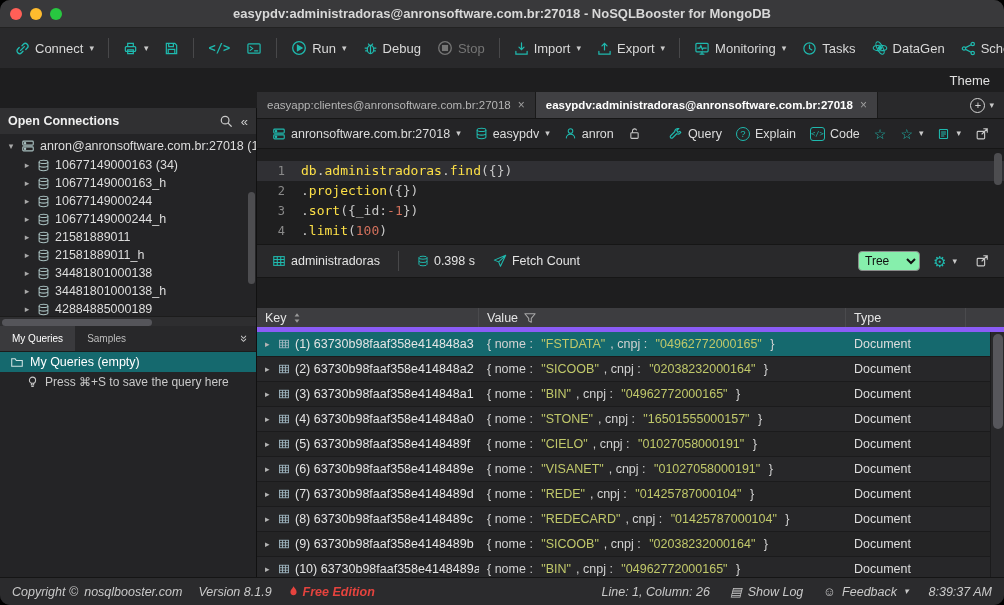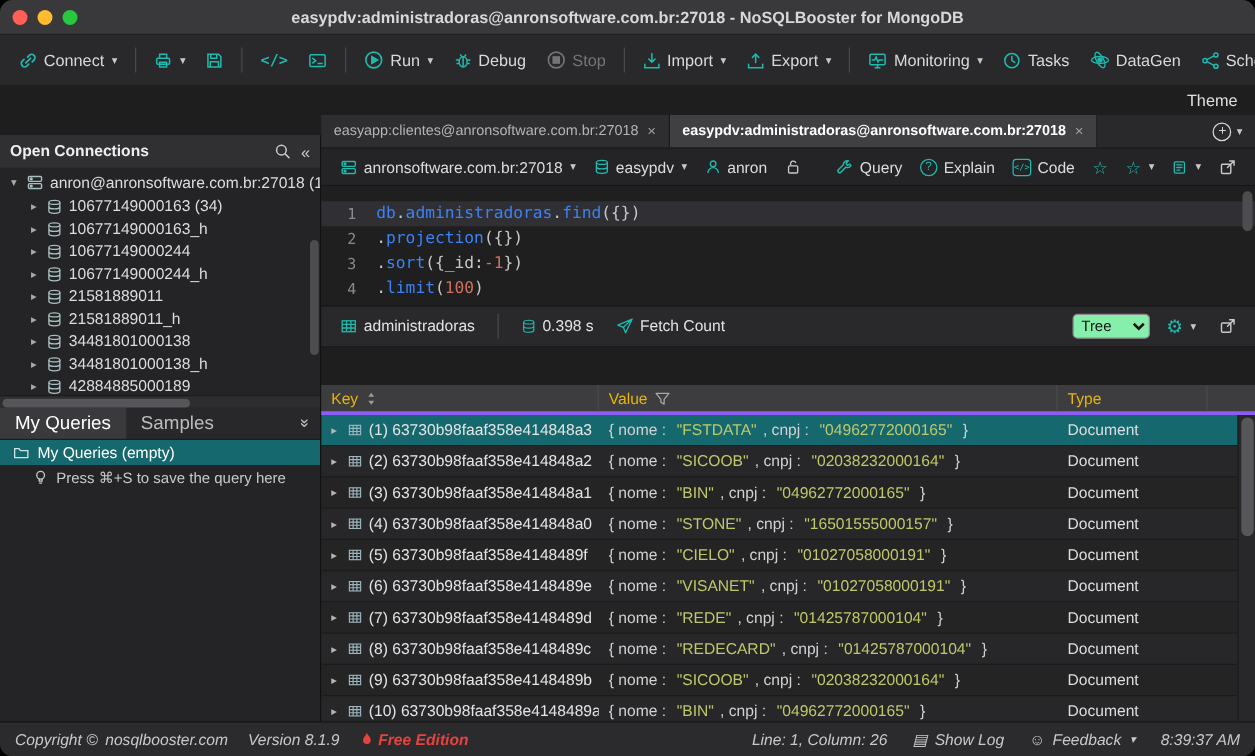--- a/index.html
+++ b/index.html
@@ -53,21 +53,21 @@
   .tree-row.child { padding-left:22px; }
   .tree-ico { color:#a8bfbf; display:flex; flex:0 0 auto; }
   .sb-vthumb { position:absolute; right:1px; top:58px; width:7px; height:92px;
                background:#4d4d50; border-radius:4px; }
   .hscroll { height:10px; background:#2e2e30; border-top:1px solid #1c1c1c;
              position:relative; flex:0 0 auto; }
   .hthumb { position:absolute; left:2px; top:1.5px; height:7px; width:150px;
             background:#55555a; border-radius:4px; }
   .q-tabs { height:26px; display:flex; align-items:stretch; background:#28282a;
             border-bottom:1px solid #1c1c1c; flex:0 0 auto; }
-  .q-tab { padding:0 12px; display:flex; align-items:center; font-size:15px; color:#bdbdbd; }
+  .q-tab { padding:0 12px; display:flex; align-items:center; font-size:10px; color:#bdbdbd; }
   .q-tab.active { background:#3a3a3d; color:#fff; }
   .q-spacer { flex:1; }
   .dchev { color:#cfcfcf; display:flex; align-items:center; padding-right:8px; font-size:13px; }
   .rot { transform:rotate(90deg); display:inline-block; }
   .mq-sel { height:20px; background:#15696e; display:flex; align-items:center; gap:6px;
             padding-left:10px; color:#fff; font-size:12.5px; flex:0 0 auto; }
   .mq-sel .tree-ico { color:#cfe3e3; }
   .mq-hint { height:20px; display:flex; align-items:center; gap:6px; padding-left:26px;
              color:#c9c9c9; font-size:12px; flex:0 0 auto; }
 
@@ -98,38 +98,38 @@
   
   .editor { height:96px; background:#1f1f20; display:flex; position:relative; flex:0 0 auto;
             overflow:hidden; border-bottom:1px solid #161616;
             font-family:"DejaVu Sans Mono", monospace; font-size:13px; }
   .active-line { position:absolute; left:0; right:0; top:12px; height:20px; background:#303034; }
   .gutter { width:36px; flex:0 0 auto; padding:12px 8px 0 0; text-align:right;
             color:#8a8a8a; font-size:12px; position:relative; z-index:1; }
   .gnum { height:20px; line-height:20px; }
   .code { flex:1; padding:12px 0 0 8px; position:relative; z-index:1; }
   .cline { height:20px; line-height:20px; white-space:pre; }
-  .k { color:#3b82f6; } .fg { color:#c7c7c7; } .num { color:#d1705c; }
+  .k { color:#fde047; } .fg { color:#c7c7c7; } .num { color:#d1705c; }
   .ed-vthumb { position:absolute; right:2px; top:4px; width:8px; height:32px;
                background:#4d4d50; border-radius:4px; z-index:2; }
 
   
   .res-bar { height:33px; background:#29292b; display:flex; align-items:center; gap:8px;
              padding:0 10px; border-bottom:1px solid #161616; flex:0 0 auto;
              font-size:12.5px; color:#e3e3e3; }
   .res-right { margin-left:auto; display:flex; align-items:center; gap:8px; }
   .tree-select { background:#86efac; color:#111; font-size:12px; height:20px;
                  border-radius:4px; border:1px solid #8a8a8a; padding:0 2px; min-width:62px; }
   .gear { font-size:15px; line-height:1; }
   .res-gap { height:30px; background:#1e1e1f; flex:0 0 auto; }
 
   
   .grid-head { height:24px; background:#3d3d40; display:grid;
                grid-template-columns:222px 367px 120px 1fr; align-items:stretch;
-               font-size:12.5px; color:#eab308; flex:0 0 auto; border-bottom:3px solid #8b5cf6; }
+               font-size:12.5px; color:#e5e5e5; flex:0 0 auto; border-bottom:5px solid #8b5cf6; }
   .gh-cell { padding-left:8px; display:flex; align-items:center; gap:6px;
              border-right:1px solid #4a4a4d; }
   .gh-cell:last-child { border-right:none; }
   .rows-area { flex:1; min-height:0; overflow:hidden; position:relative; }
   .row { height:25px; display:grid; grid-template-columns:222px 367px 120px 1fr;
          align-items:center; font-size:12.5px; color:#e4e4e4;
          border-bottom:1px solid #1b1b1c; background:#242425; }
   .row:nth-child(even) { background:#272729; }
   .row.selected { background:#15696e; }
   .cell { padding-left:8px; display:flex; align-items:center; gap:5px; overflow:hidden;

